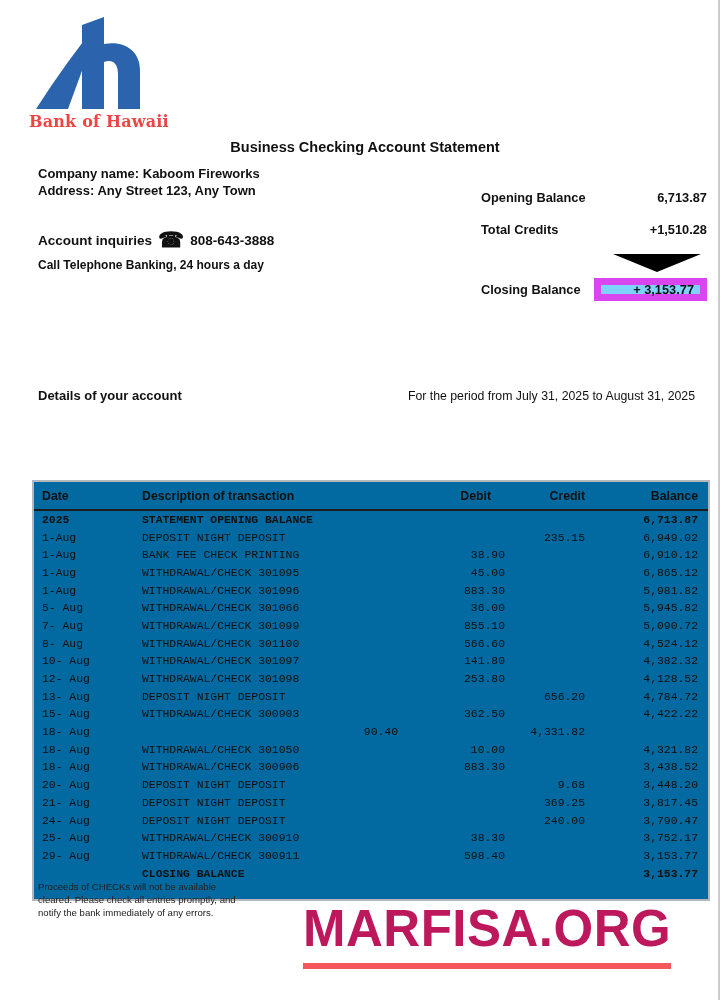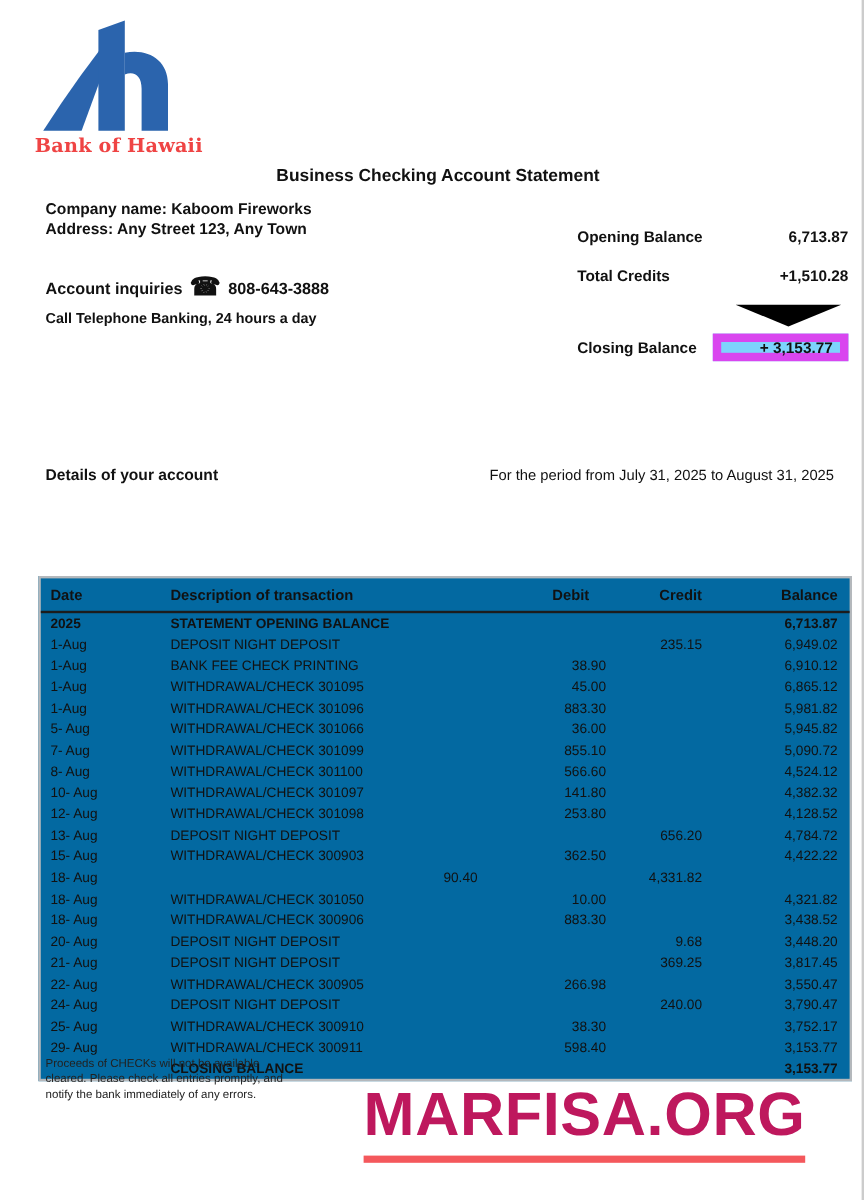--- a/index.html
+++ b/index.html
@@ -111,21 +111,21 @@
     padding: 0 10px 0 8px;
     align-items: center;
   }
   .txn-header {
     height: 29px;
     font-weight: bold; font-size: 12.3px;
     border-bottom: 2.5px solid #1c1c1c;
   }
   .col-num { text-align: right; }
   .th-debit { padding-right: 14px; }
-  .txn-row { height: 17.7px; font-size: 11.4px; }
+  .txn-row { height: 17.7px; font-size: 11.4px; font-family: Liberation Mono, monospace; }
   .txn-row.bold-row { font-weight: bold; }
   .txn-row .cell { white-space: nowrap; overflow: hidden; }
 
   
   .footer-note {
     position: absolute; left: 38px; top: 880px;
     font-size: 9.6px; line-height: 13px; color: #222;
   }
   .watermark {
     position: absolute; left: 303px; top: 899px;
@@ -323,27 +323,20 @@
     </div>
 
     <div class="txn-grid txn-row">
       <div class="cell c-date">21- Aug</div>
       <div class="cell c-desc">DEPOSIT NIGHT DEPOSIT</div>
       <div class="cell col-num c-debit"></div>
       <div class="cell col-num c-credit">369.25</div>
       <div class="cell col-num c-balance">3,817.45</div>
     </div>
 
-    <div class="txn-grid txn-row">
-      <div class="cell c-date">22- Aug</div>
-      <div class="cell c-desc">WITHDRAWAL/CHECK 300905</div>
-      <div class="cell col-num c-debit">266.98</div>
-      <div class="cell col-num c-credit"></div>
-      <div class="cell col-num c-balance">3,550.47</div>
-    </div>
 
     <div class="txn-grid txn-row">
       <div class="cell c-date">24- Aug</div>
       <div class="cell c-desc">DEPOSIT NIGHT DEPOSIT</div>
       <div class="cell col-num c-debit"></div>
       <div class="cell col-num c-credit">240.00</div>
       <div class="cell col-num c-balance">3,790.47</div>
     </div>
 
     <div class="txn-grid txn-row">

